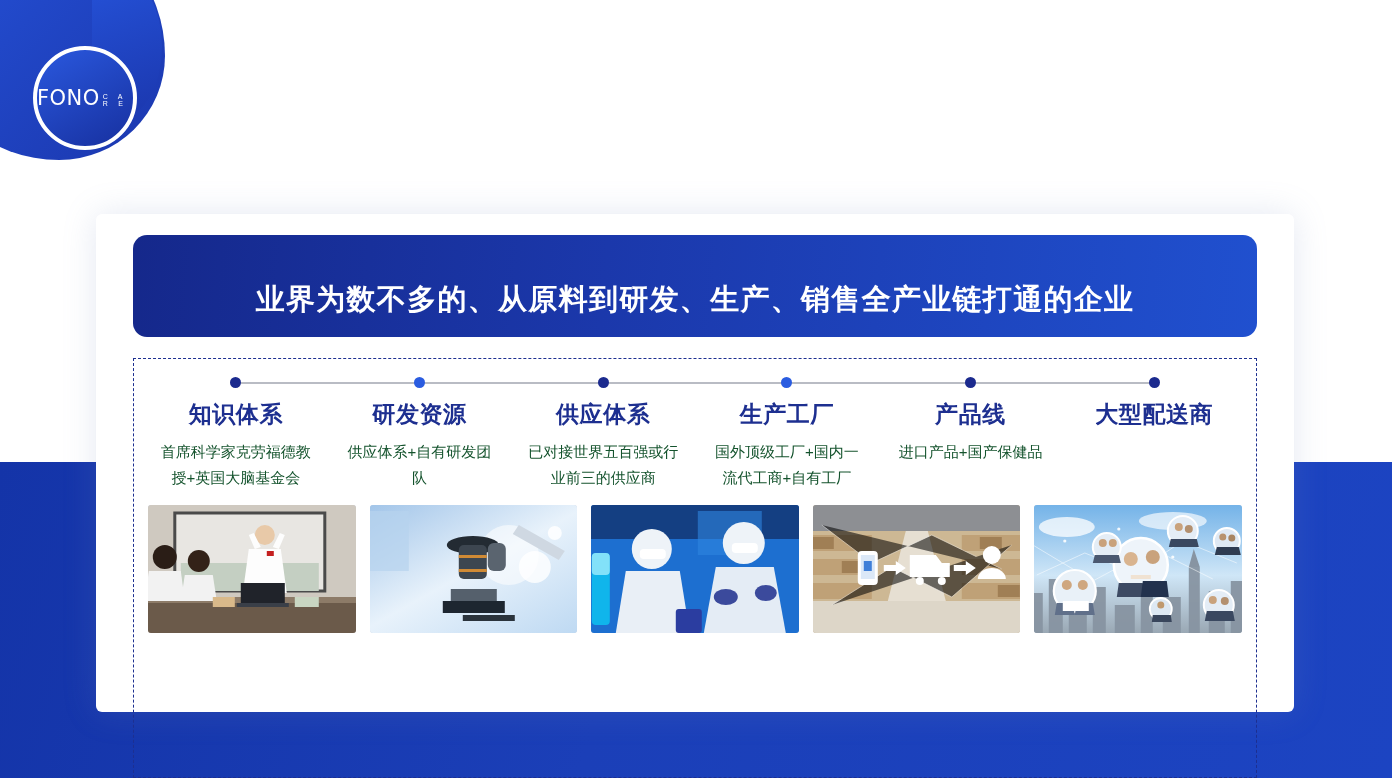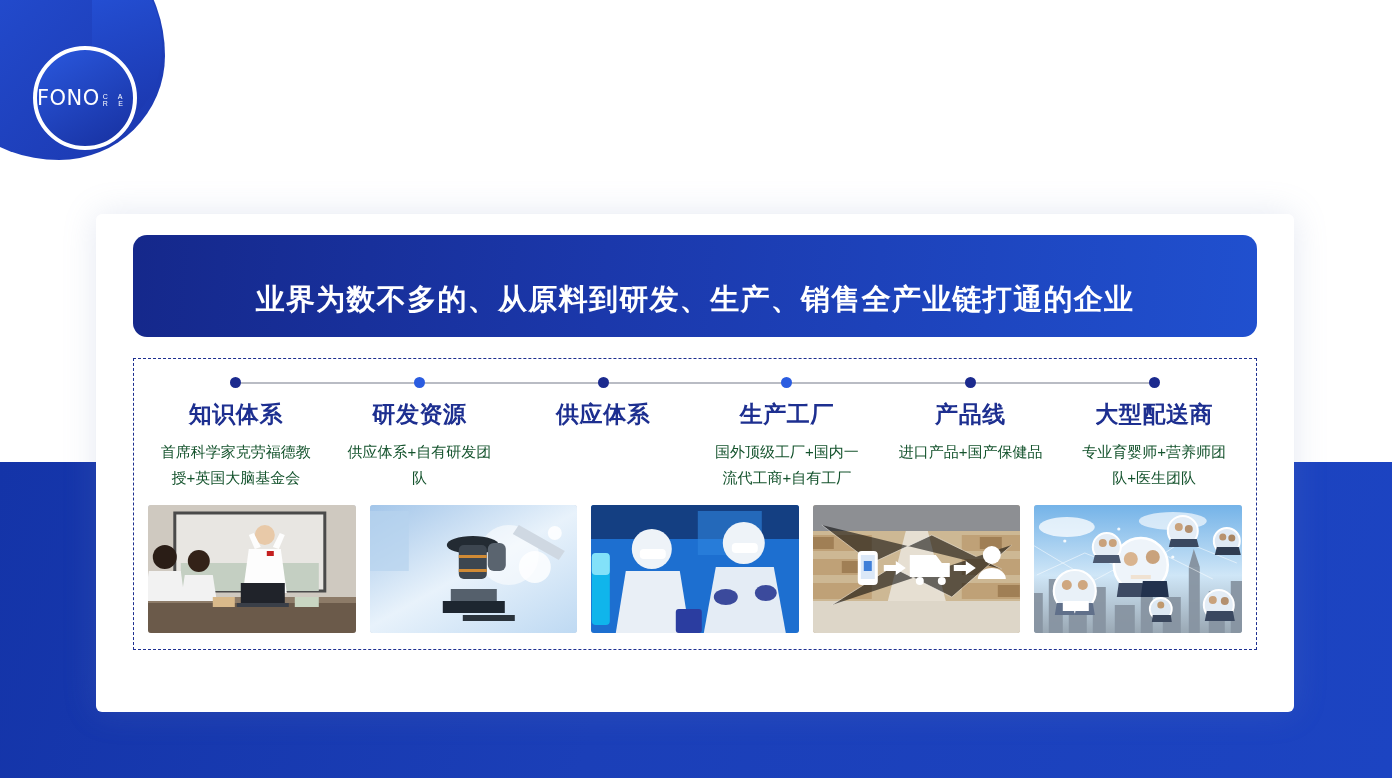--- a/index.html
+++ b/index.html
@@ -129,21 +129,21 @@
     color: #ffffff;
     font-size: 29px;
     font-weight: bold;
     letter-spacing: 1.3px;
     margin-top: 28px;
   }
 
   
   .dashed-box {
     margin-top: 21px;
-    height: 292px;
+    height: 420px;
     border: 1.6px dashed #1d2f90;
     padding: 15px 10px 0 10px;
   }
 
   .timeline {
     display: flex;
     width: 100%;
   }
   .tl-col {
     flex: 1;
@@ -257,41 +257,41 @@
             <div class="tl-dot light"></div>
           </div>
           <div class="tl-title">研发资源</div>
           <div class="tl-desc">供应体系+自有研发团队</div>
         </div>
         <div class="tl-col">
           <div class="tl-track">
             <div class="tl-dot dark"></div>
           </div>
           <div class="tl-title">供应体系</div>
+          <div class="tl-desc">已对接世界五百强或行业前三的供应商</div>
         </div>
         <div class="tl-col">
           <div class="tl-track">
             <div class="tl-dot light"></div>
           </div>
           <div class="tl-title">生产工厂</div>
           <div class="tl-desc">国外顶级工厂+国内一流代工商+自有工厂</div>
         </div>
         <div class="tl-col">
           <div class="tl-track">
             <div class="tl-dot dark"></div>
           </div>
           <div class="tl-title">产品线</div>
           <div class="tl-desc">进口产品+国产保健品</div>
         </div>
         <div class="tl-col">
           <div class="tl-track">
             <div class="tl-dot dark"></div>
           </div>
           <div class="tl-title">大型配送商</div>
-          <div class="tl-desc">专业育婴师+营养师团队+医生团队</div>
         </div>
       </div>
 
     <div class="photo-row" id="photo-row">
         <div class="photo" title="首席科学家讲座">
           <svg viewBox="0 0 230 128" preserveAspectRatio="xMidYMid slice">
      <rect width="230" height="128" fill="#cfc9c0"></rect>
      <rect x="38" y="8" width="150" height="78" fill="#e8e6e2"></rect>
      <rect x="38" y="8" width="150" height="78" fill="none" stroke="#4a4a4a" stroke-width="3"></rect>
      <rect x="44" y="58" width="138" height="28" fill="#c4cfc2"></rect>

